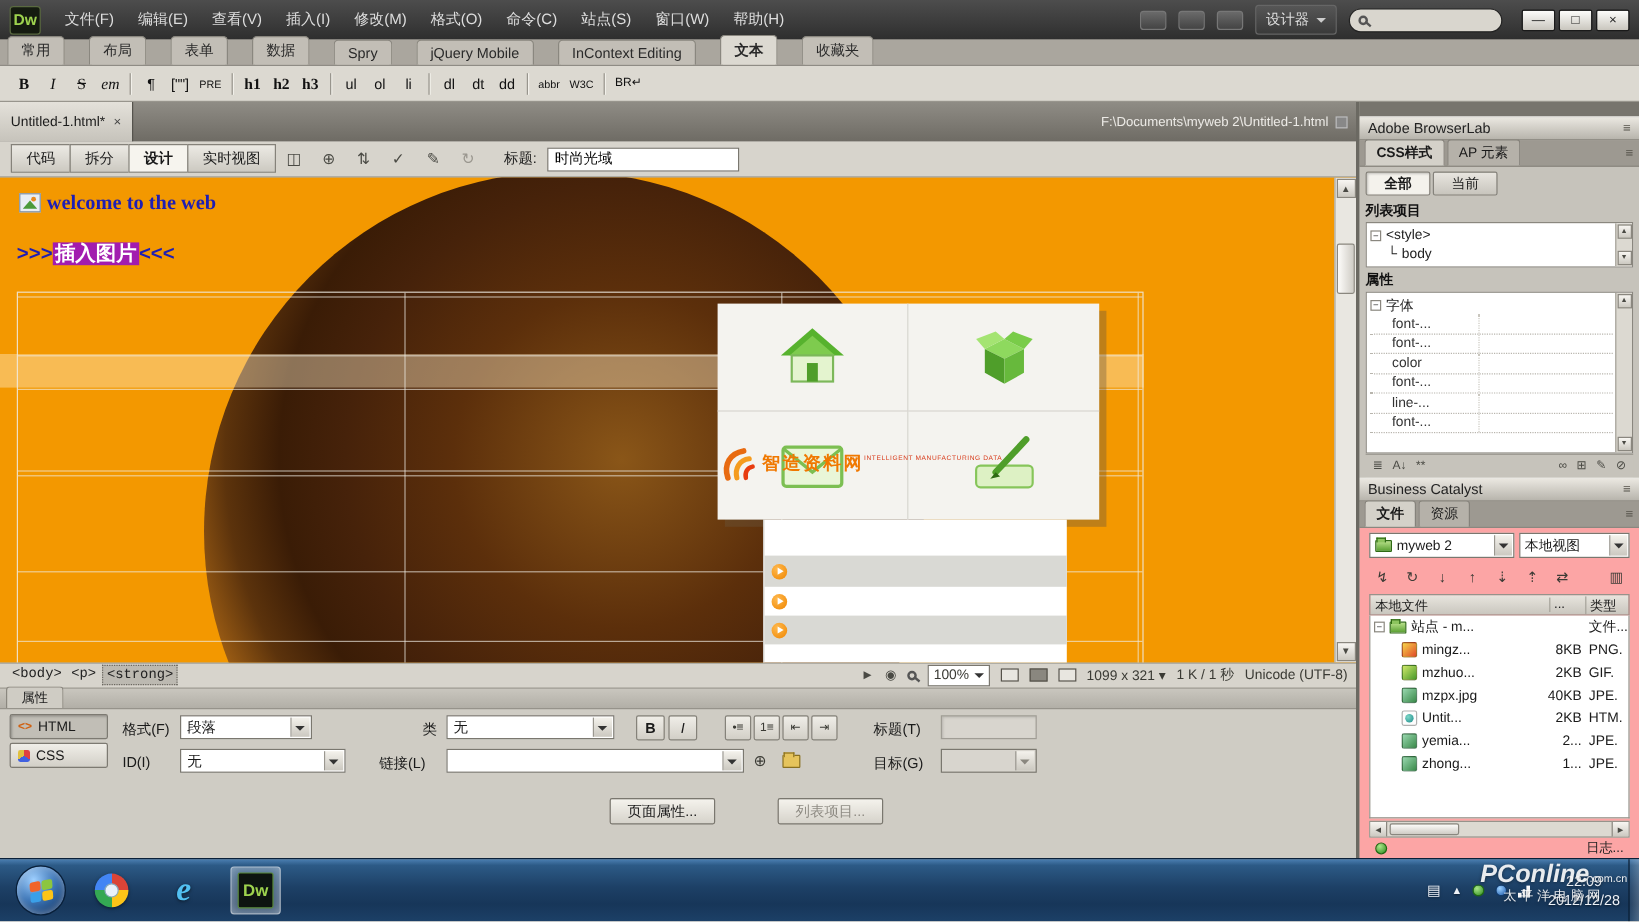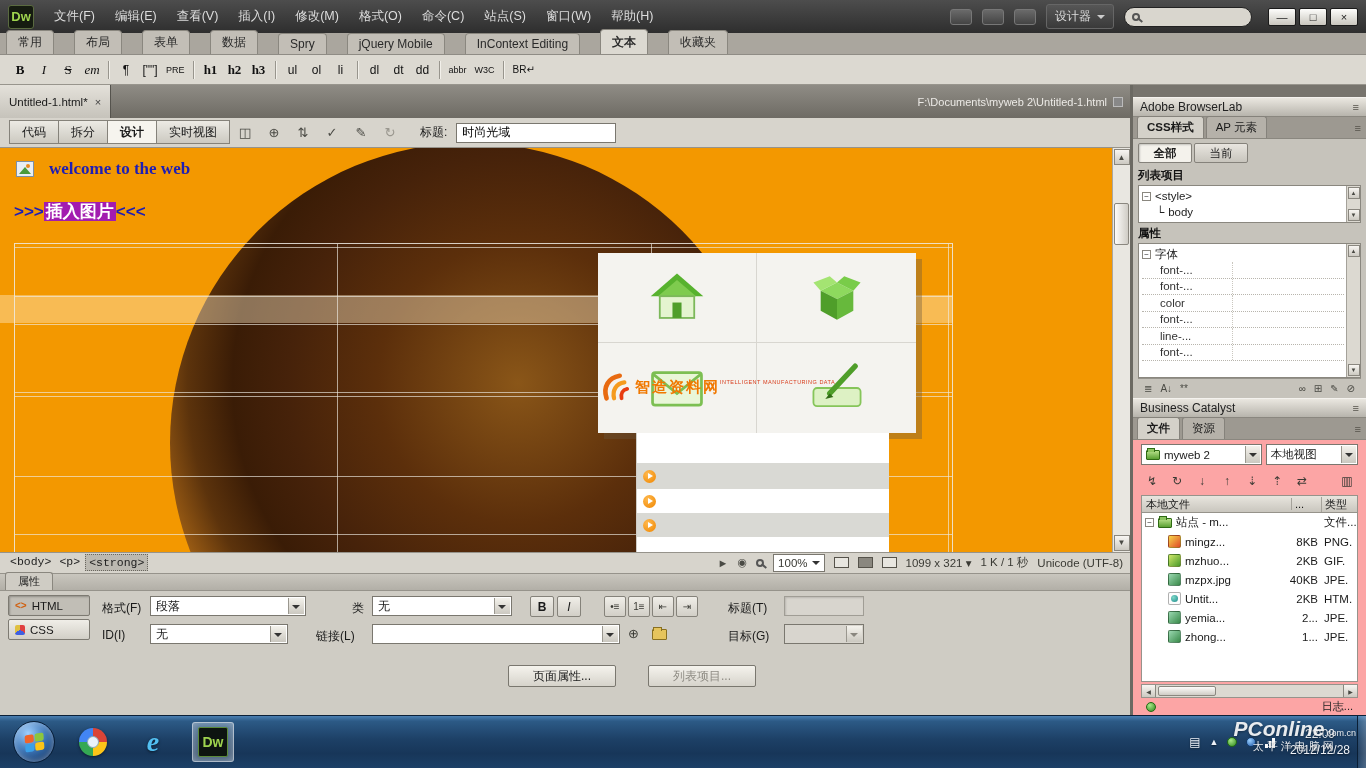--- a/index.html
+++ b/index.html
@@ -57,21 +57,21 @@
 
   
   .canvas{height:413px;position:relative;overflow:hidden;background:#f39800}
   .bigcircle{position:absolute;left:170px;top:-5px;width:600px;height:600px;border-radius:50%;z-index:1;
     background:radial-gradient(circle at 58% 40%,#8a5618 0%,#5c2f0b 28%,#46220a 46%,#3a1c06 57%,#5c330c 66%,#9c5d14 74%,#c87d1a 80%,#ef9704 89%,#f39800 100%)}
   .band{position:absolute;left:0;top:147px;width:953px;height:28px;background:rgba(255,236,200,.42);z-index:2}
   .ctable{position:absolute;left:14px;top:95px;width:939px;height:315px;border:1px solid rgba(238,235,228,.85);z-index:3}
   .ctable i{position:absolute;background:rgba(238,235,228,.65);display:block}
   .ctable .hl{left:0;right:0;height:1px}
   .ctable .vl{top:0;bottom:0;width:1px}
-  .c-head{position:absolute;left:16px;top:11px;z-index:5;display:flex;align-items:center;gap:15px;
+  .c-head{position:absolute;left:16px;top:11px;z-index:5;display:flex;align-items:center;gap:5px;
     font-family:"Liberation Serif","DejaVu Serif",serif;font-weight:bold;font-size:17px;color:#1e1eb4}
   .imgico{width:18px;height:16px;background:#e8eef4;border:1px solid #7d90a5;position:relative;flex:none}
   .imgico::before{content:"";position:absolute;left:2px;bottom:2px;border-left:6px solid transparent;border-right:6px solid transparent;border-bottom:7px solid #4a9a3a}
   .imgico::after{content:"";position:absolute;right:3px;top:2px;width:4px;height:4px;border-radius:50%;background:#e88a20}
   .c-line2{position:absolute;left:14px;top:52px;z-index:5;font-weight:bold;font-size:17px;color:#1e1eb4}
   .c-line2 .sel{background:#a21caf;color:#fff;padding:0 2px}
   .popup{position:absolute;left:598px;top:105px;width:318px;height:180px;background:#f4f3ef;z-index:4;
     box-shadow:6px 6px 0 rgba(105,88,62,.38);display:grid;grid-template-columns:159px 159px;grid-template-rows:90px 90px}
   .pcell{display:flex;align-items:center;justify-content:center}
   .pcell.bR{border-right:1px solid #d8d6d0}
@@ -112,21 +112,21 @@
   .dd::before{content:"";position:absolute;right:5px;top:8px;border:4px solid transparent;border-top-color:#333;z-index:1}
   .dd.dis{background:#d8d5ce}
   .dd.dis::before{border-top-color:#8a877f}
   .fld{position:absolute;height:20px;background:#d8d5ce;border:1px solid #a09d95;box-shadow:inset 1px 1px 2px rgba(0,0,0,.14)}
   .mbtn{position:absolute;height:21px;width:24px;border:1px solid #85827a;background:linear-gradient(#f0eee8,#d2cfc7);display:flex;align-items:center;justify-content:center;font-size:12px;border-radius:2px}
   .mbtn.ic{font-size:10px;color:#3a3a34}
   .sw{position:absolute;width:82px;height:21px;display:flex;align-items:center;gap:5px;padding:0 6px;border:1px solid #7d7a72;border-radius:2px;background:linear-gradient(#f0eee8,#d2cfc7);font-size:11.5px}
   .sw.active{background:#c1beb6;box-shadow:inset 1px 1px 2px rgba(0,0,0,.25)}
   .code-ic{color:#d06010;font-weight:bold;font-size:10px}
   .css-ic{width:10px;height:10px;border-radius:2px;background:conic-gradient(#e04040 0 120deg,#4060e0 0 240deg,#e0c040 0);flex:none}
-  .pbtn{position:absolute;height:22px;padding:0 24px;border:1px solid #7a776f;border-radius:2px;background:linear-gradient(#f5f3ed,#d6d3cb);font-size:12px;display:flex;align-items:center}
+  .pbtn{position:absolute;height:22px;padding:0 14px;border:1px solid #7a776f;border-radius:2px;background:linear-gradient(#f5f3ed,#d6d3cb);font-size:12px;display:flex;align-items:center}
   .pbtn.disabled{color:#8f8c84}
   .pfold{position:absolute;width:15px;height:11px;background:#e6c45c;border:1px solid #8a7020;border-radius:1px}
   .pfold::before{content:"";position:absolute;left:0;top:-3px;width:7px;height:3px;background:#e6c45c;border:1px solid #8a7020;border-bottom:none}
   .fill{flex:1;background:#cfccc4}
 
   
   .side{width:236px;background:#b3b0a8;border-left:3px solid #6b6962;display:flex;flex-direction:column}
   .side-gap{height:12px;background:#77746d}
   .phead{height:20px;background:linear-gradient(#eae7e0,#b7b4ac);border-top:1px solid #f4f2ee;border-bottom:1px solid #8a877f;display:flex;align-items:center;padding:0 7px;font-size:12px;color:#222}
   .pmenu{margin-left:auto;color:#55524a;font-size:11px}
@@ -454,21 +454,21 @@
           <span class="sw active" style="left:8px;top:4px">
             <span class="code-ic">&lt;&gt;</span>
             <span>HTML</span>
           </span>
           <span class="sw" style="left:8px;top:28px">
             <span class="css-ic"></span>
             <span>CSS</span>
           </span>
 
           <span class="lab" style="left:102px;top:9px">格式(F)</span>
-          <span class="dd" style="left:150px;top:5px;width:156px">
+          <span class="dd" style="left:150px;top:5px;width:110px">
               <span>段落</span>
             </span>
           <span class="lab" style="left:352px;top:9px">类</span>
           <span class="dd" style="left:372px;top:5px;width:140px">
               <span>无</span>
             </span>
           <span class="mbtn" style="left:530px;top:5px;font-weight:bold">B</span>
           <span class="mbtn" style="left:557px;top:5px;font-style:italic">I</span>
           <span class="mbtn ic" style="left:604px;top:5px;width:22px">•≡</span>
           <span class="mbtn ic" style="left:628px;top:5px;width:22px">1≡</span>

